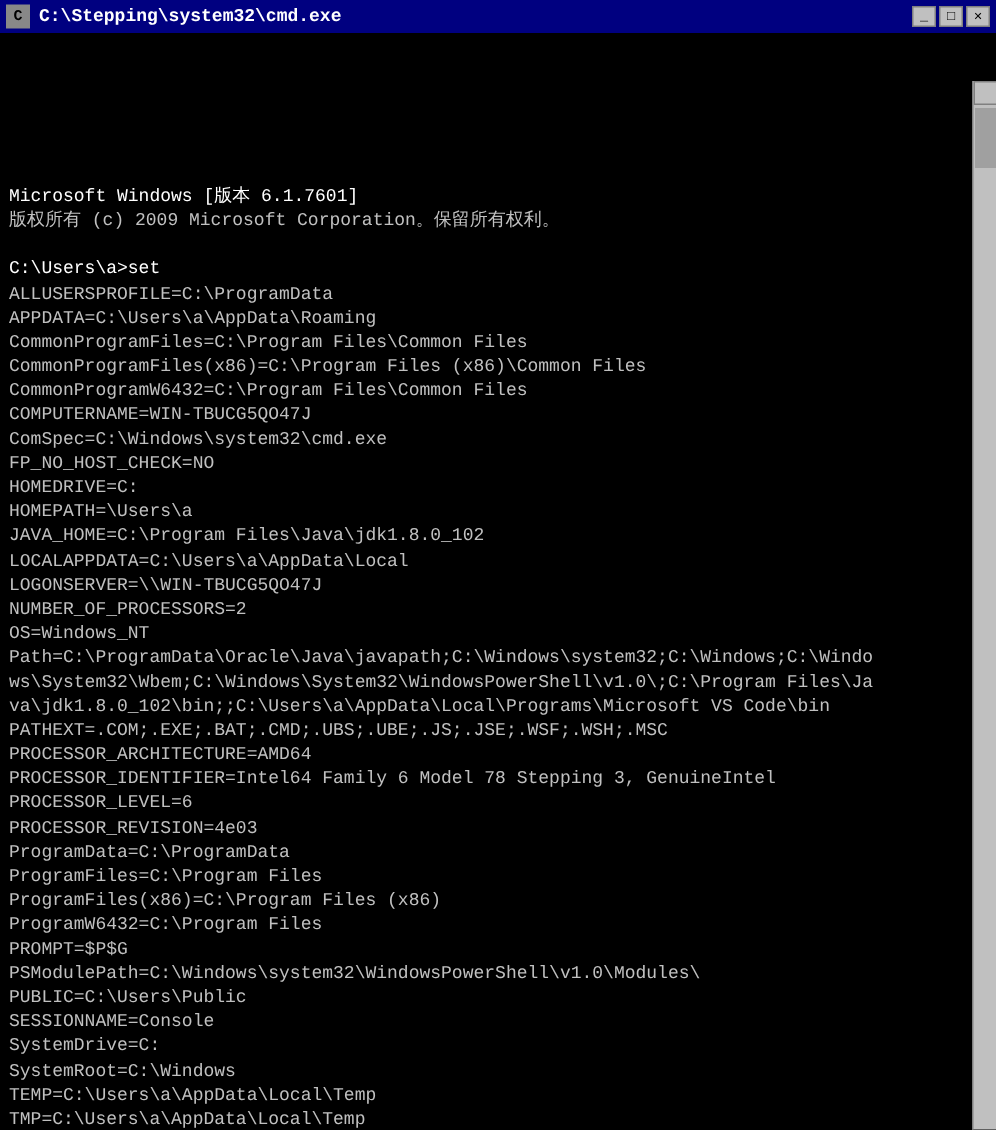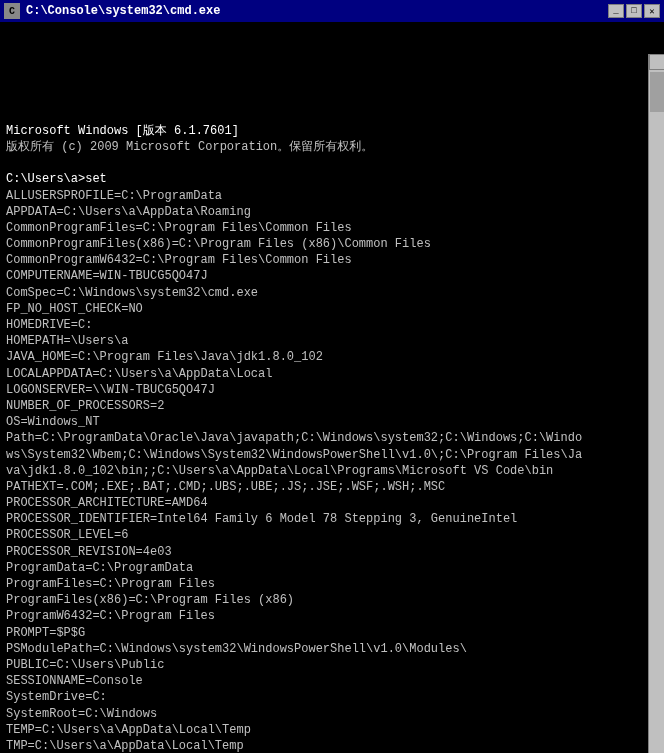--- a/index.html
+++ b/index.html
@@ -119,21 +119,21 @@
     }
   </style>
 </head>
 <body>
 
 <div class="title-bar">
   <div class="title-bar-left">
     <div class="title-bar-icon">
       <span style="font-size:10px; color:#000; font-weight:bold;">C</span>
     </div>
-    <span class="title-text">C:\Console\system32\cmd.exe</span>
+    <span class="title-text">C:\Stepping\system32\cmd.exe</span>
   </div>
   <div class="title-buttons">
     <div class="title-btn">_</div>
     <div class="title-btn">□</div>
     <div class="title-btn">✕</div>
   </div>
 </div>
 
 <div class="terminal" id="terminal-body">
   

